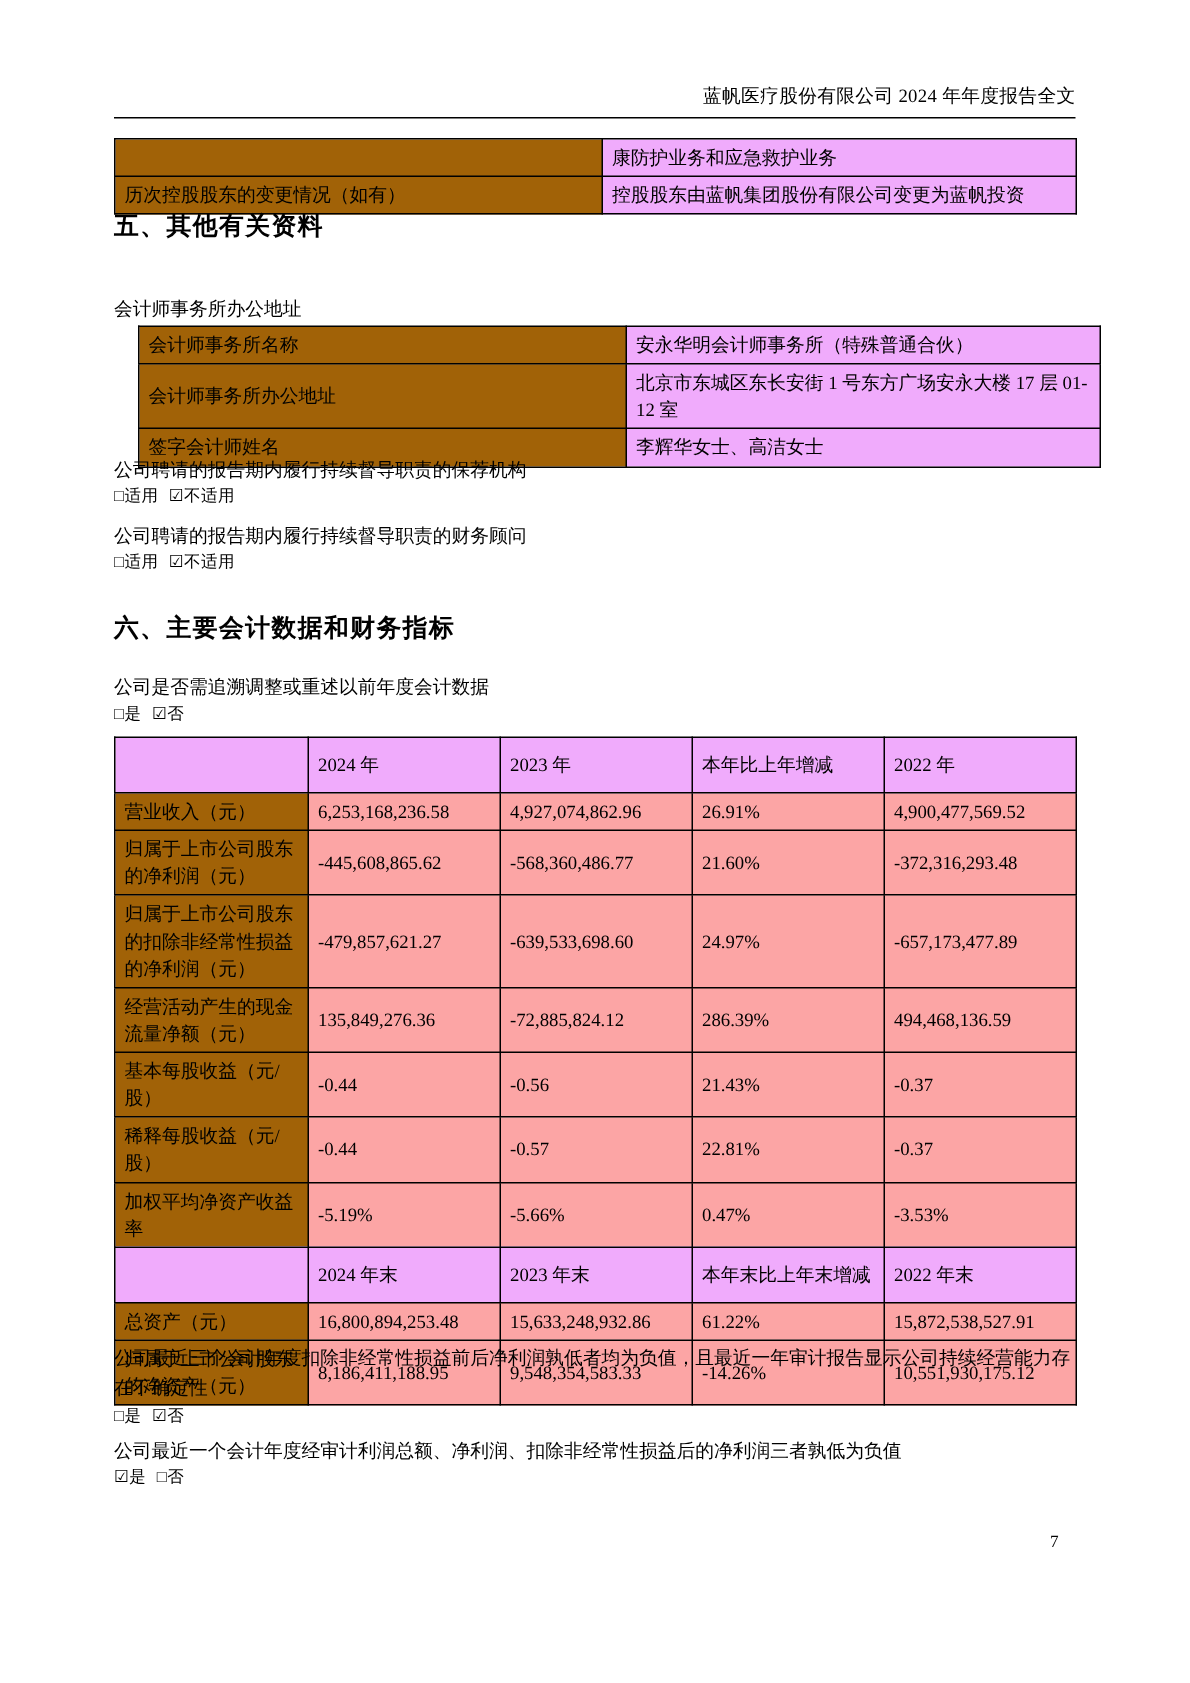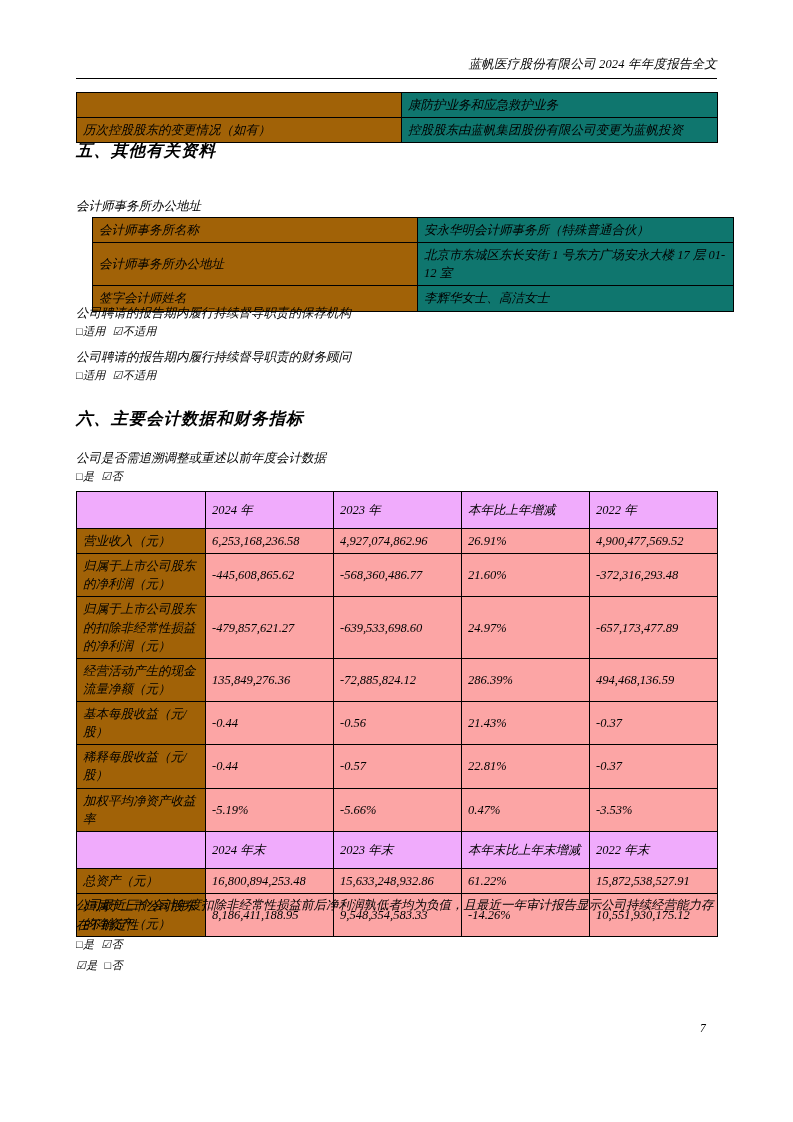--- a/index.html
+++ b/index.html
@@ -4,21 +4,21 @@
 <style>
   html, body { margin:0; padding:0; }
   body {
     width:793px; height:1122px;
     background:#ffffff;
     font-family:"Liberation Serif","DejaVu Serif",serif;
     color:#000;
     position:relative;
     overflow:hidden;
   }
-  .page { position:absolute; left:0; top:0; width:793px; height:1122px;font-style:italic; }
+  .page { position:absolute; left:0; top:0; width:793px; height:1122px; }
 
   
   .hdr {
     position:absolute; left:76px; top:56px; width:641px;
     text-align:right;
     font-size:12.5px;
     letter-spacing:0.2px;
   }
   .hdr-rule {
     position:absolute; left:76px; top:78px; width:641px; height:0;
@@ -38,21 +38,21 @@
   table.doc td {
     border:1px solid #000;
     padding:3px 5px 3px 6px;
     vertical-align:middle;
     line-height:1.45;
     word-break:break-all;
   }
   td.lbl { background:#a16207; }
   td.hd  { background:#f0abfc; text-align:left; }
   td.val { background:#fca5a5; text-align:left; }
-  td.valleft { background:#0f766e; text-align:left; }
+  td.valleft { background:#f0abfc; text-align:left; }
 
   
   h2.sec {
     font-family:"Liberation Serif","DejaVu Serif",serif;
     font-weight:bold;
     font-size:16.5px;
     margin:0;
     letter-spacing:1px;
   }
   p.para {
@@ -237,18 +237,19 @@
       </tbody>
     </table>
   </div>
 
   <div class="content" style="top:895px;">
     <p class="para">公司最近三个会计年度扣除非经常性损益前后净利润孰低者均为负值，且最近一年审计报告显示公司持续经营能力存在不确定性</p>
     <p class="cbline"><span>□</span><span>是</span><span class="cbgap"></span><span>☑</span><span>否</span></p>
   </div>
 
   <div class="content" style="top:957px;">
+    <p class="para">公司最近一个会计年度经审计利润总额、净利润、扣除非经常性损益后的净利润三者孰低为负值</p>
     <p class="cbline"><span>☑</span><span>是</span><span class="cbgap"></span><span>□</span><span>否</span></p>
   </div>
 
   <div class="pgno">7</div>
 
 </div>
 
 </body></html>

